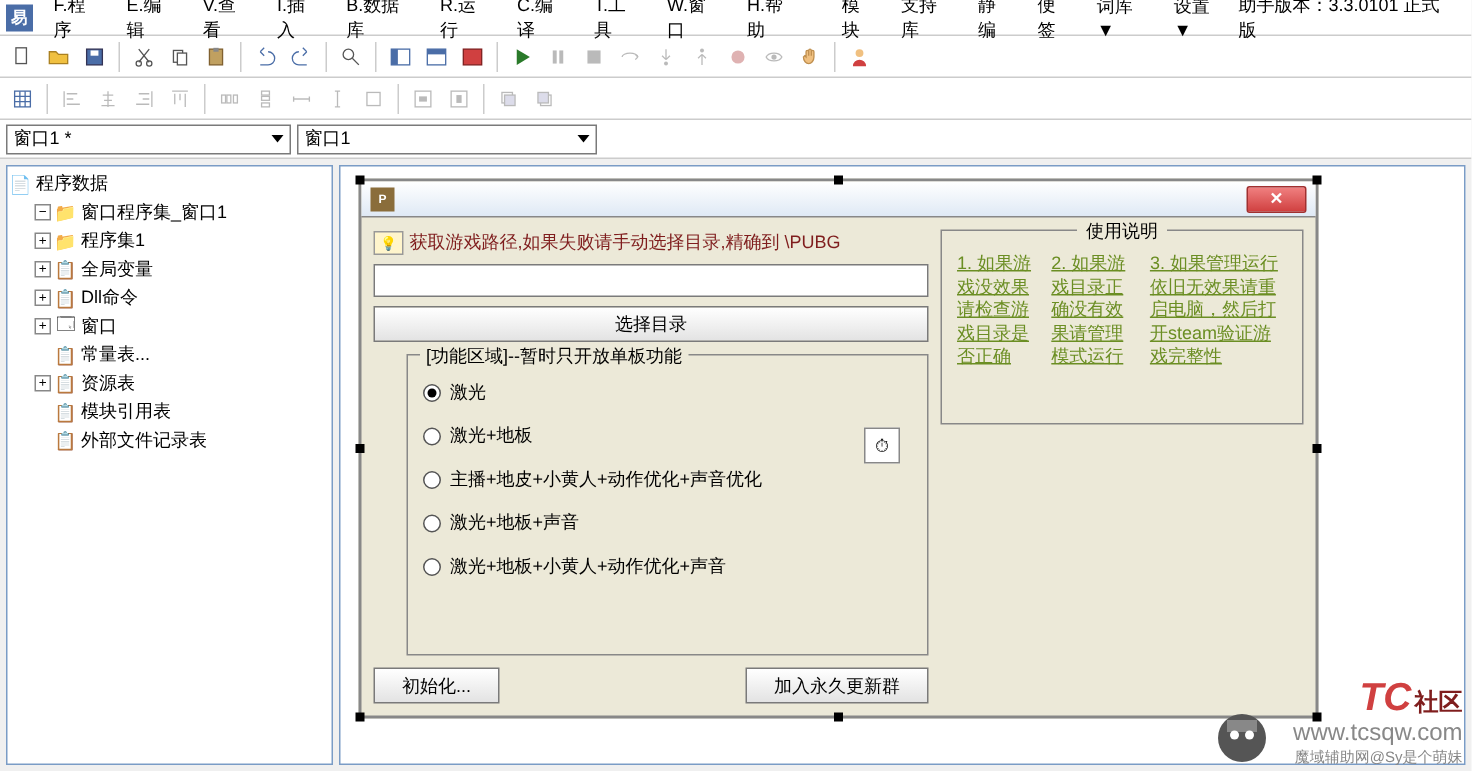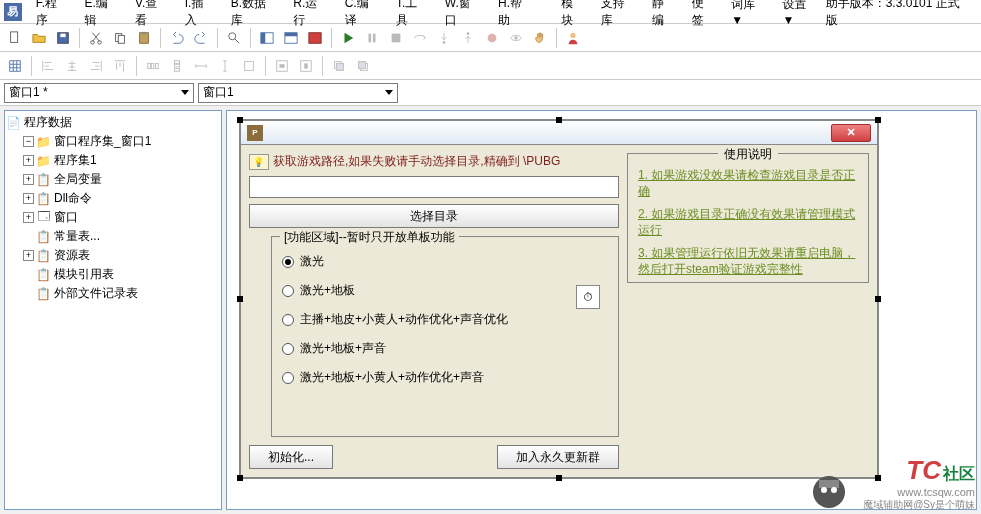--- a/index.html
+++ b/index.html
@@ -69,27 +69,27 @@
 .radio-dot { width:12px; height:12px; border:1px solid #555; border-radius:50%; background:#fff; display:flex;align-items:center;justify-content:center; }
 .radio-dot.checked::after { content:""; width:6px; height:6px; border-radius:50%; background:#000; }
 
 .clock-icon { position:absolute; right:18px; top:48px; width:24px; height:24px; border:1px solid #888; background:#fff; display:flex; align-items:center; justify-content:center; }
 
 .bottom-btns { display:flex; gap:8px; margin-top:8px; }
 .btn { height:24px; padding:0 18px; border:1px solid #7a7a7a; background:linear-gradient(#fff,#e3e3e3); display:flex; align-items:center; justify-content:center; cursor:default; }
 
 .usage-box { border:1px solid #888; padding:10px 10px 6px; position:relative; height:130px; }
 .usage-title { position:absolute; top:-8px; left:50%; transform:translateX(-50%); background:#ece9d8; padding:0 6px; }
-.usage-list { display:flex; flex-direction:column; gap:8px; margin-top:4px; }
+.usage-list { display:flex; flex-direction:row; gap:8px; margin-top:4px; }
 .usage-item { color:#6b8e23; text-decoration:underline; line-height:1.3; }
 
 
 .watermark { position:absolute; right:6px; bottom:2px; display:flex; align-items:flex-end; gap:4px; pointer-events:none; }
 .wm-text { color:#d04040; font-size:26px; font-weight:bold; font-style:italic; }
-.wm-sub { color:#888; font-size:11px; }
+.wm-sub { color:#888; font-size:16px; }
 .wm-box { display:flex; flex-direction:column; align-items:flex-end; }
 </style>
 </head>
 <body>
 
 <div class="menubar">
   <div class="logo">易</div>
   <span class="menu-item">F.程序</span>
   <span class="menu-item">E.编辑</span>
   <span class="menu-item">V.查看</span>
@@ -479,18 +479,18 @@
 <div class="watermark">
   <svg width="60" height="50">
       <circle cx="30" cy="30" r="16" fill="#555"></circle>
       <rect x="20" y="18" width="20" height="8" fill="#888"></rect>
       <circle cx="25" cy="28" r="3" fill="#fff"></circle>
       <circle cx="35" cy="28" r="3" fill="#fff"></circle>
     </svg>
   <div class="wm-box">
     <div style="display:flex;align-items:baseline;gap:2px">
       <span class="wm-text">TC</span>
-      <span style="color:#15803d;font-size:16px;font-weight:bold">社区</span>
+      <span style="color:#7f1d1d;font-size:16px;font-weight:bold">社区</span>
     </div>
     <span class="wm-sub">www.tcsqw.com</span>
     <span class="wm-sub" style="font-size:10px">魔域辅助网@Sy是个萌妹</span>
   </div>
 </div>
 
 </body></html>

